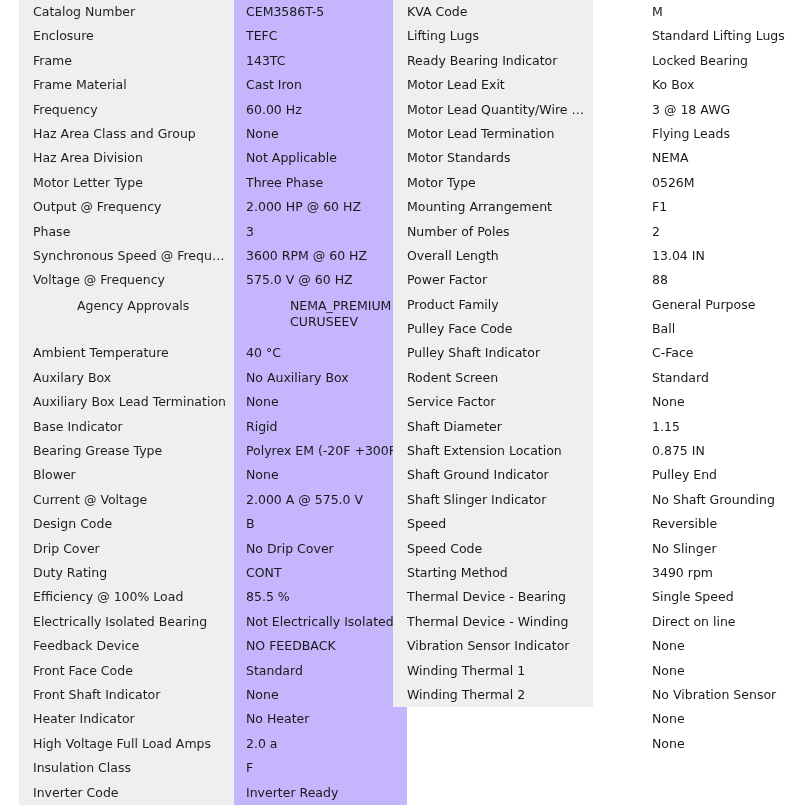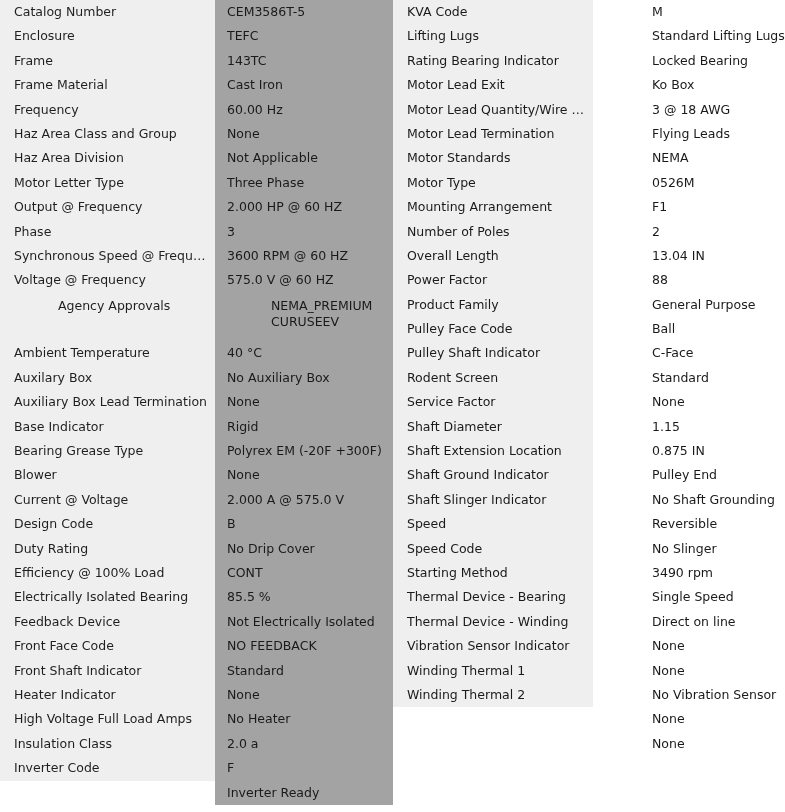--- a/index.html
+++ b/index.html
@@ -18,34 +18,34 @@
   }
   .spec-wrap {
     display: flex;
     width: 785px;
     align-items: flex-start;
   }
   .spec-col {
     display: flex;
     align-items: flex-start;
   }
-  .col-left { width: 393px; }
+  .col-left { width: 393px; padding-left: 19px; }
   .col-right { width: 392px; gap: 47px; }
   .labels {
     background: #efefef;
     width: 215px;
     padding: 0;
   }
   .labels-right {
     background: #efefef;
     width: 200px;
   }
   .values {
     width: 178px;
-    background: #a3a3a3;
+    background: #c4b5fd;
   }
   .values-right {
     width: 192px;
     background: #ffffff;
   }
   .cell {
     height: 24.4px;
     line-height: 24.4px;
     padding-left: 14px;
     padding-right: 6px;
@@ -86,20 +86,21 @@
         <div class="cell">Voltage @ Frequency</div>
         <div class="cell tall">Agency Approvals</div>
         <div class="cell">Ambient Temperature</div>
         <div class="cell">Auxilary Box</div>
         <div class="cell">Auxiliary Box Lead Termination</div>
         <div class="cell">Base Indicator</div>
         <div class="cell">Bearing Grease Type</div>
         <div class="cell">Blower</div>
         <div class="cell">Current @ Voltage</div>
         <div class="cell">Design Code</div>
+        <div class="cell">Drip Cover</div>
         <div class="cell">Duty Rating</div>
         <div class="cell">Efficiency @ 100% Load</div>
         <div class="cell">Electrically Isolated Bearing</div>
         <div class="cell">Feedback Device</div>
         <div class="cell">Front Face Code</div>
         <div class="cell">Front Shaft Indicator</div>
         <div class="cell">Heater Indicator</div>
         <div class="cell">High Voltage Full Load Amps</div>
         <div class="cell">Insulation Class</div>
         <div class="cell">Inverter Code</div>
@@ -137,21 +138,21 @@
         <div class="cell">2.0 a</div>
         <div class="cell">F</div>
         <div class="cell">Inverter Ready</div>
       </div>
   </div>
 
   <div class="spec-col col-right">
     <div class="labels-right" id="right-labels">
         <div class="cell">KVA Code</div>
         <div class="cell">Lifting Lugs</div>
-        <div class="cell">Rating Bearing Indicator</div>
+        <div class="cell">Ready Bearing Indicator</div>
         <div class="cell">Motor Lead Exit</div>
         <div class="cell">Motor Lead Quantity/Wire Size</div>
         <div class="cell">Motor Lead Termination</div>
         <div class="cell">Motor Standards</div>
         <div class="cell">Motor Type</div>
         <div class="cell">Mounting Arrangement</div>
         <div class="cell">Number of Poles</div>
         <div class="cell">Overall Length</div>
         <div class="cell">Power Factor</div>
         <div class="cell">Product Family</div>

